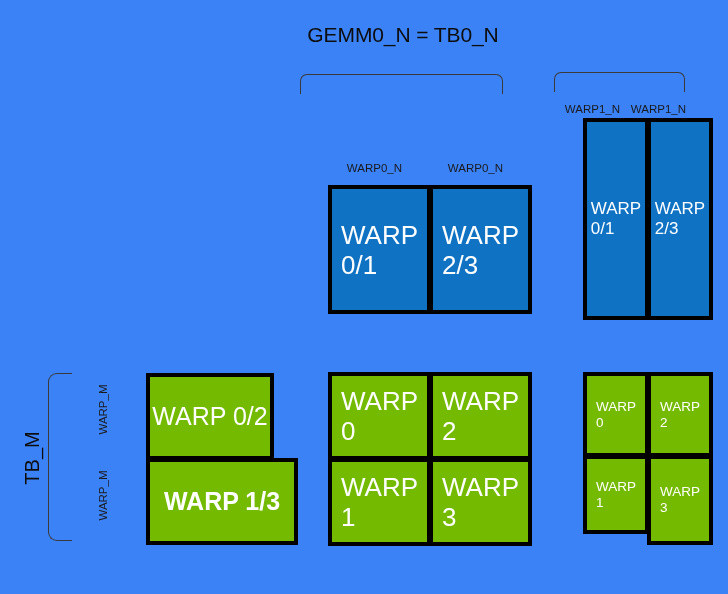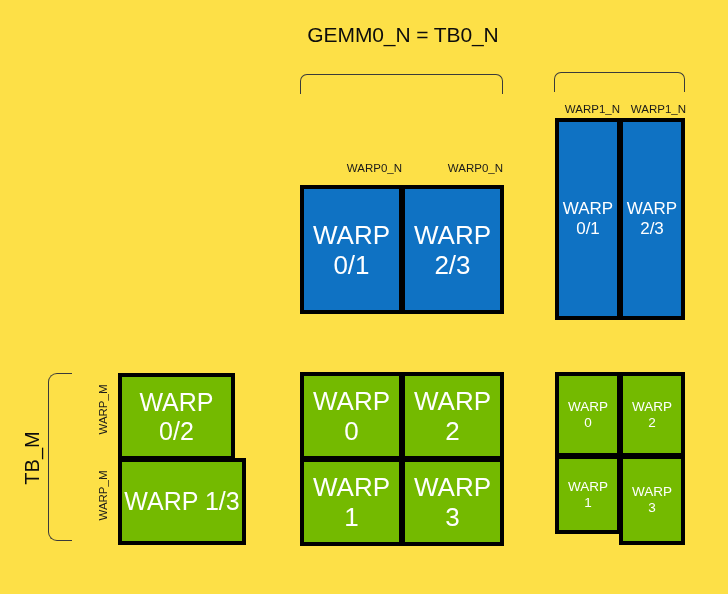--- a/index.html
+++ b/index.html
@@ -8,21 +8,21 @@
     background: #ffffff;
   }
   body {
     font-family: "Liberation Sans", sans-serif;
     color: #111111;
   }
   #canvas {
     position: relative;
     width: 728px;
     height: 594px;
-    background: #fde047;
+    background: #3b82f6;
     overflow: hidden;
   }
 
   
   .title {
     position: absolute;
     font-size: 21px;
     line-height: 26px;
     color: #0d0d0d;
     text-align: center;
@@ -75,23 +75,24 @@
 
   
   .cell {
     position: absolute;
     box-sizing: border-box;
     border: 4px solid #000000;
     display: flex;
     align-items: center;
     justify-content: center;
     color: #ffffff;
-    text-align: center;
+    text-align: left;
     white-space: pre-line;
     overflow: hidden;
+    margin-left: 28px;
   }
   .cell.blue  { background: #0f72c3; }
   .cell.green { background: #74ba00; }
 
   .t-big   { font-size: 26px; line-height: 30px; }
   .t-med   { font-size: 25px; line-height: 29px; }
   .t-sm    { font-size: 17px; line-height: 20px; }
   .t-xs    { font-size: 13.5px; line-height: 16px; }
 </style>
 </head>
@@ -122,22 +123,22 @@
   <div class="cell blue t-big" style="left:401px; top:185px; width:103px; height:129px;">WARP
 2/3</div>
 
   <div class="vbracket" style="left:48px; top:373px; width:24px; height:168px;"></div>
 
   <div class="tbm-label" style="left:-8px; top:447px; width:80px; text-align:center;">TB_M</div>
 
   <div class="rot-label" style="left:63px; top:403px; width:80px;">WARP_M</div>
   <div class="rot-label" style="left:63px; top:489px; width:80px;">WARP_M</div>
 
-  <div class="cell green t-med" style="left:118px; top:373px; width:117px; height:87px;">WARP 0/2</div>
-  <div class="cell green t-med" style="left:118px; top:458px; width:128px; height:87px;">WARP 1/3</div>
+  <div class="cell green t-med" style="left:118px; top:373px; width:128px; height:87px;">WARP 0/2</div>
+  <div class="cell green t-med" style="left:118px; top:458px; width:152px; height:87px;font-weight:bold;">WARP 1/3</div>
 
   <div class="cell green t-big" style="left:300px; top:372px; width:103px; height:88px;">WARP
 0</div>
   <div class="cell green t-big" style="left:401px; top:372px; width:103px; height:88px;">WARP
 2</div>
   <div class="cell green t-big" style="left:300px; top:458px; width:103px; height:88px;">WARP
 1</div>
   <div class="cell green t-big" style="left:401px; top:458px; width:103px; height:88px;">WARP
 3</div>
 

